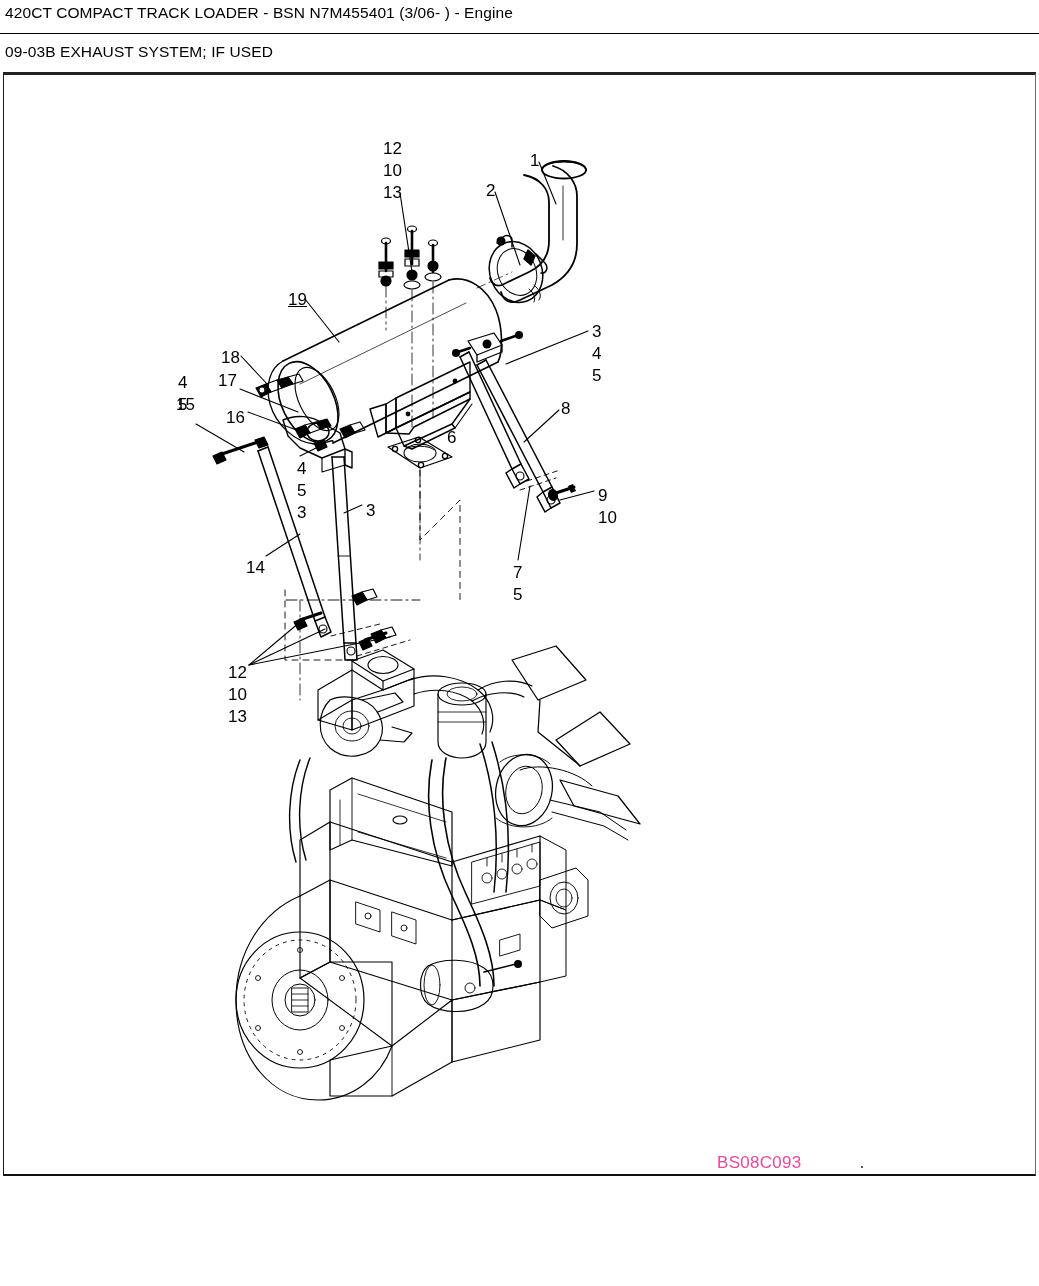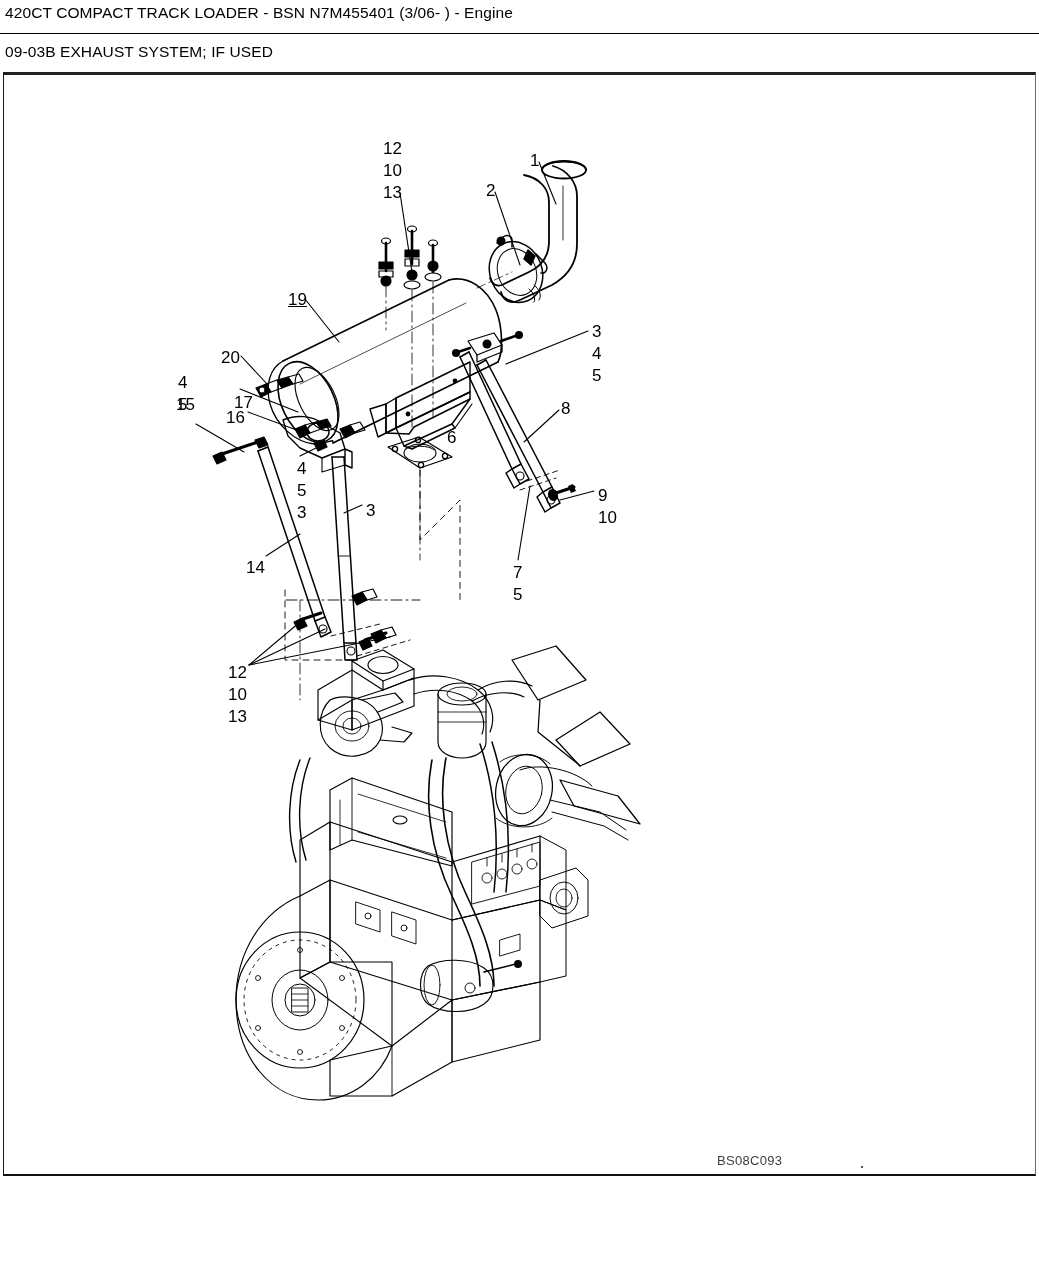--- a/index.html
+++ b/index.html
@@ -81,23 +81,23 @@
     color: #000;
     line-height: 1;
     white-space: nowrap;
   }
 
   
   .dwg-code {
     position: absolute;
     left: 717px;
     top: 1153px;
-    font-size: 13px;
+    font-size: 17px;
     letter-spacing: 0.3px;
-    color: #404040;
+    color: #ec4899;
   }
   .dot-mark {
     position: absolute;
     left: 861px;
     top: 1166px;
     width: 2px;
     height: 2px;
     background: #555;
   }
 </style>
@@ -486,23 +486,23 @@
   <div id="callout-layer">
       <div class="lbl" style="left: 383px; top: 140px;">12</div>
       <div class="lbl" style="left: 383px; top: 162px;">10</div>
       <div class="lbl" style="left: 383px; top: 184px;">13</div>
       <div class="lbl" style="left: 530px; top: 152px;">1</div>
       <div class="lbl" style="left: 486px; top: 182px;">2</div>
       <div class="lbl" style="left: 288px; top: 291px; text-decoration: underline;">19</div>
       <div class="lbl" style="left: 592px; top: 323px;">3</div>
       <div class="lbl" style="left: 592px; top: 345px;">4</div>
       <div class="lbl" style="left: 592px; top: 367px;">5</div>
-      <div class="lbl" style="left: 221px; top: 349px;">20</div>
+      <div class="lbl" style="left: 221px; top: 349px;">18</div>
       <div class="lbl" style="left: 178px; top: 374px;">4</div>
-      <div class="lbl" style="left: 218px; top: 394px; margin-left: 16px;">17</div>
+      <div class="lbl" style="left: 218px; top: 372px;">17</div>
       <div class="lbl" style="left: 178px; top: 396px;">5</div>
       <div class="lbl" style="left: 226px; top: 409px;">16</div>
       <div class="lbl" style="left: 176px; top: 396px;">15</div>
       <div class="lbl" style="left: 561px; top: 400px;">8</div>
       <div class="lbl" style="left: 447px; top: 429px;">6</div>
       <div class="lbl" style="left: 297px; top: 460px;">4</div>
       <div class="lbl" style="left: 297px; top: 482px;">5</div>
       <div class="lbl" style="left: 297px; top: 504px;">3</div>
       <div class="lbl" style="left: 366px; top: 502px;">3</div>
       <div class="lbl" style="left: 598px; top: 487px;">9</div>

